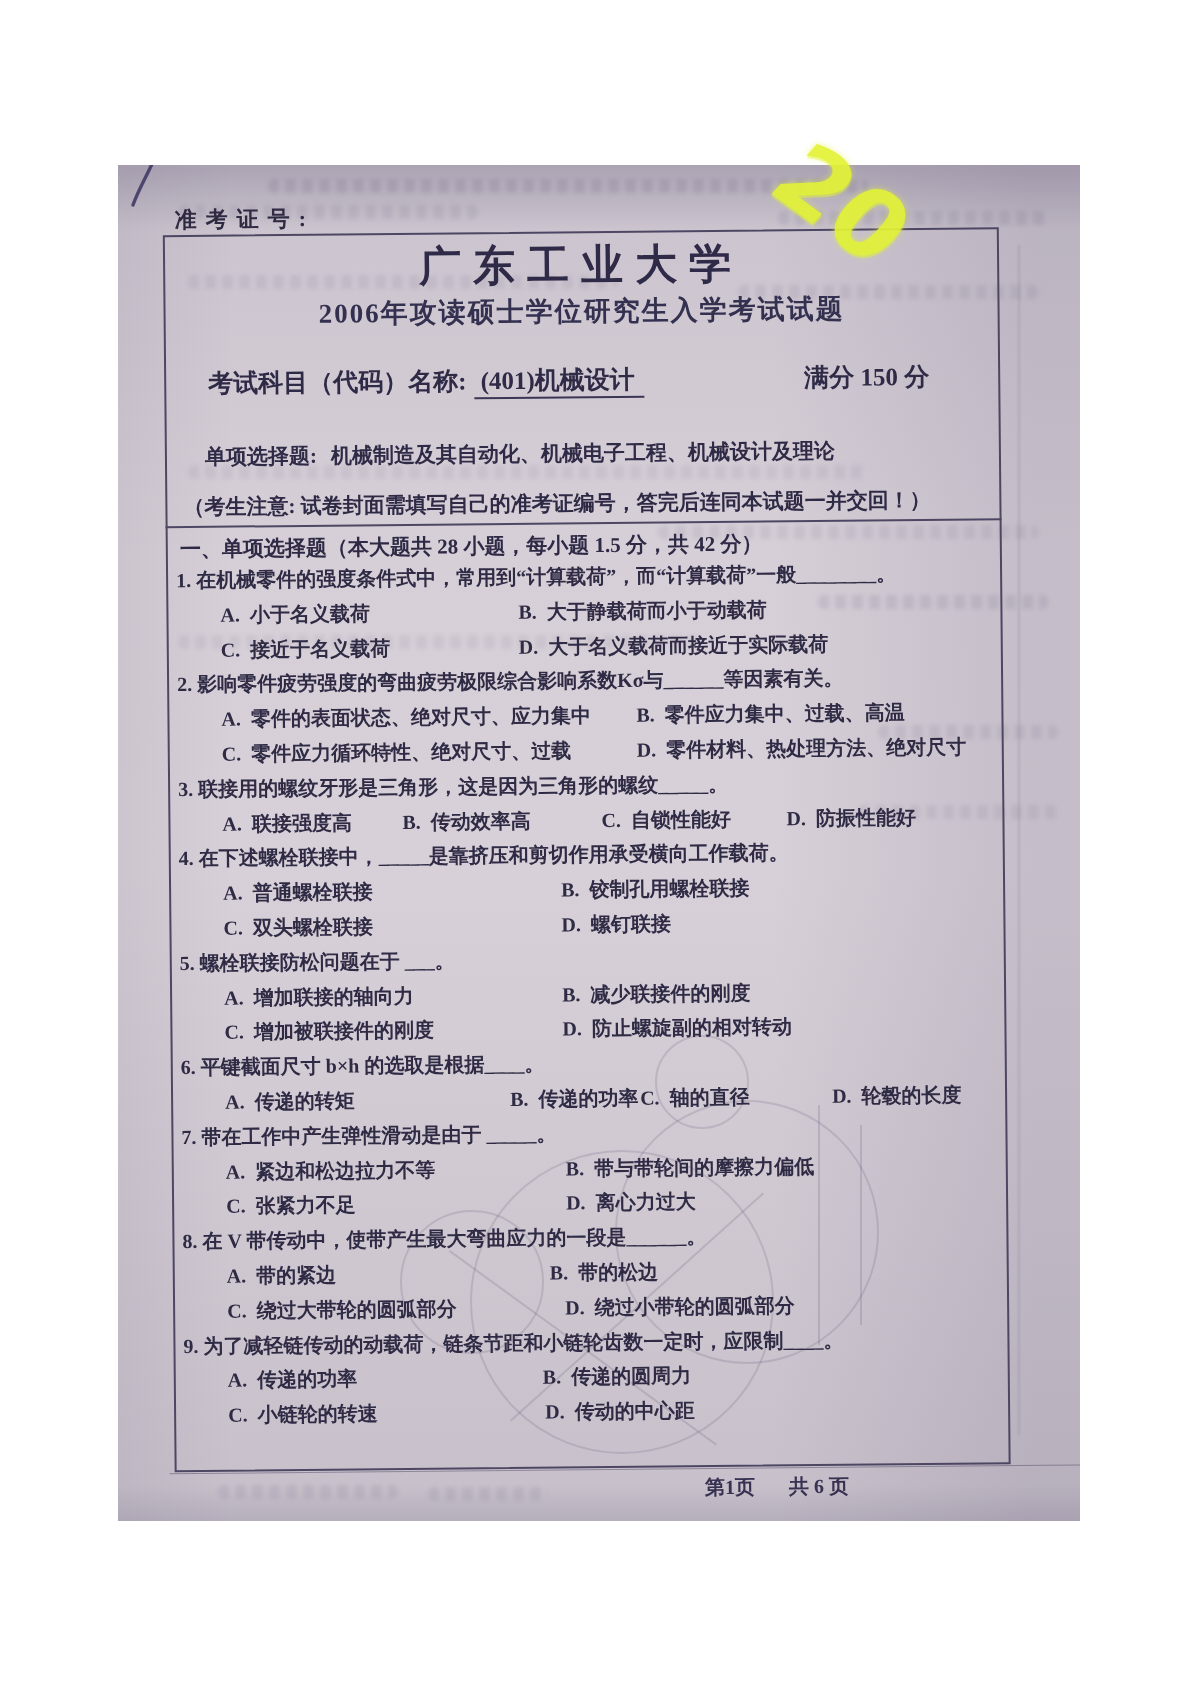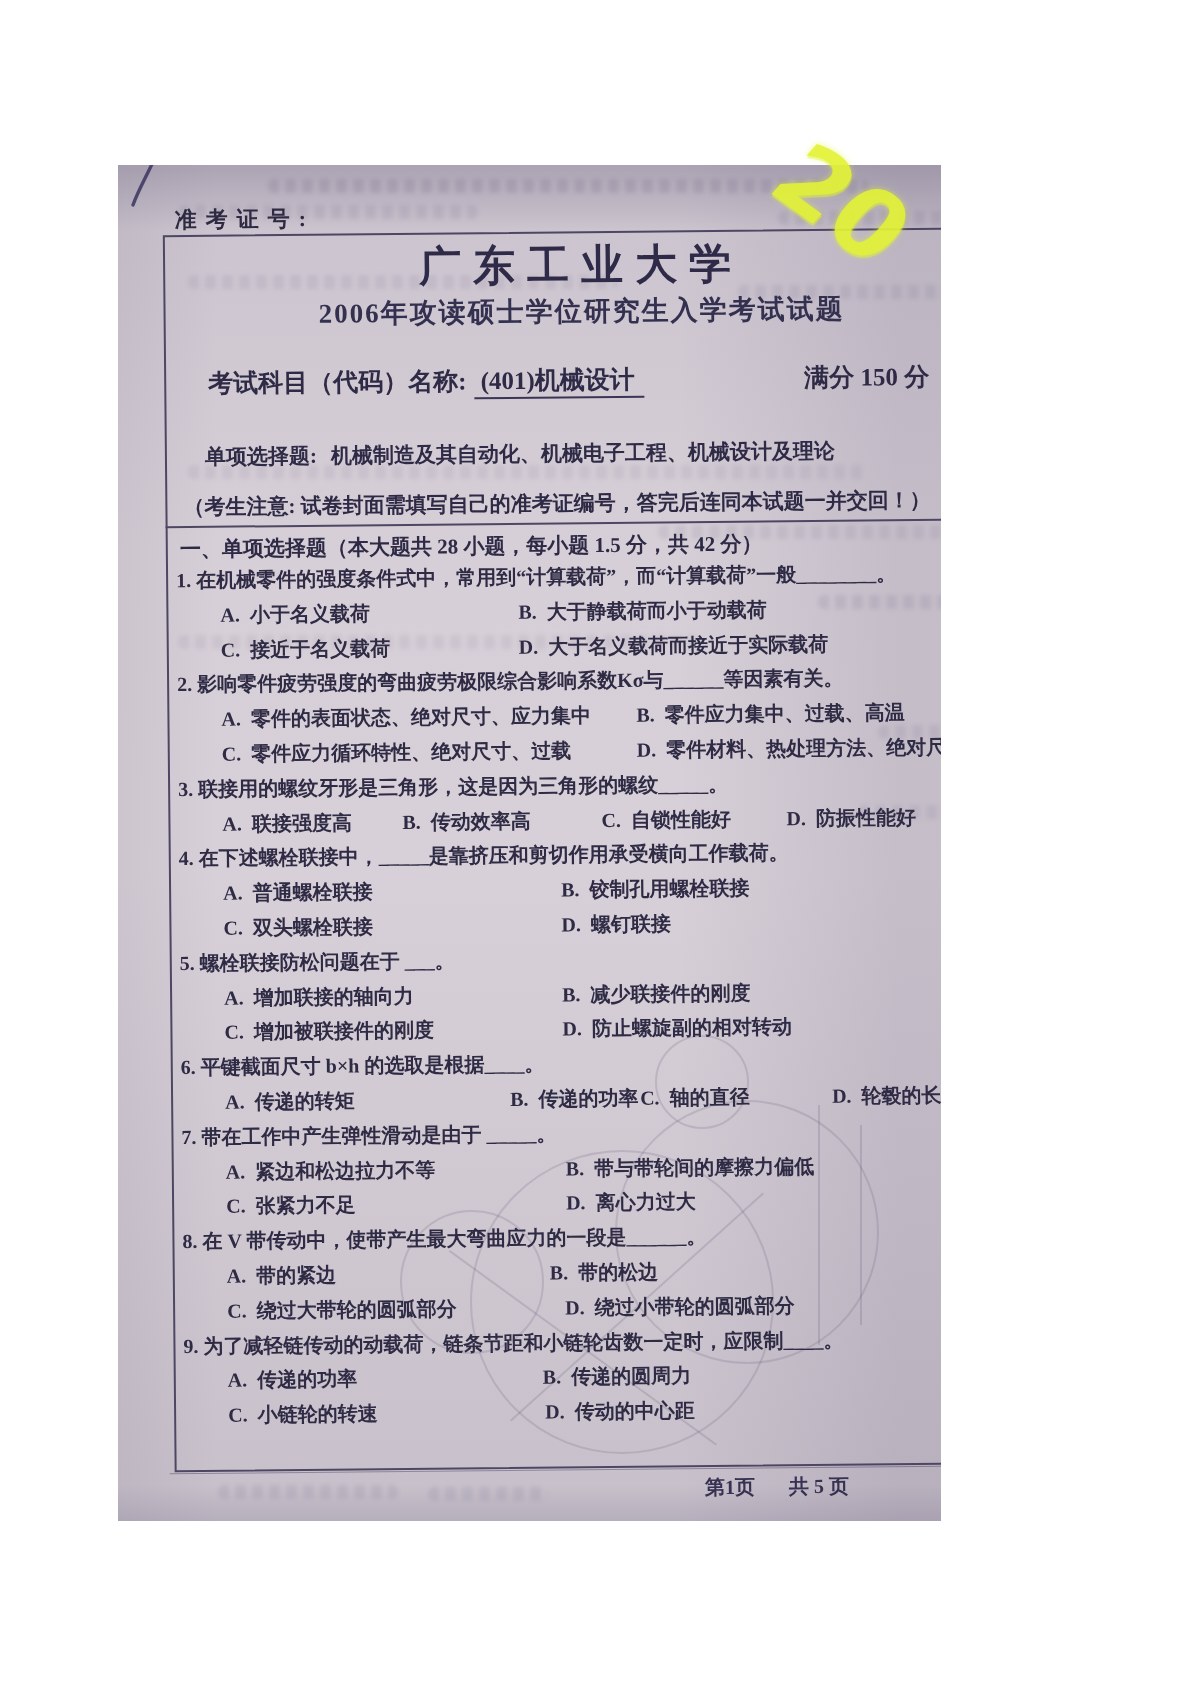--- a/index.html
+++ b/index.html
@@ -3,21 +3,21 @@
 <meta charset="utf-8">
 <style>
   html,body{margin:0;padding:0;}
   body{
     width:1190px;height:1683px;position:relative;background:#ffffff;
     font-family:"Liberation Serif","DejaVu Serif",serif;
     overflow:hidden;
   }
   
   .photo{
-    position:absolute;left:118px;top:165px;width:823px;height:1356px;
+    position:absolute;left:118px;top:165px;width:962px;height:1356px;
     background:
       linear-gradient(90deg, rgba(60,50,80,0.07) 0%, rgba(0,0,0,0) 12%, rgba(0,0,0,0) 68%, rgba(70,58,92,0.12) 95%),
       linear-gradient(180deg,#bfb8c3 0%,#ccc5cf 5%,#d6cfd7 28%,#d7d0d8 52%,#cfc8d1 78%,#c7c0ca 100%);
     overflow:hidden;
   }
   .paper-tilt{position:absolute;inset:0;transform:rotate(-0.55deg);transform-origin:70px 90px;}
   
   .admission{
     position:absolute;left:57px;top:40px;font-size:22px;font-weight:bold;
     letter-spacing:9px;color:#2e2a42;
@@ -207,18 +207,18 @@
           </div>
           <div class="row">
             <span class="opt" style="left: 52px;"><span class="lab">C.</span>小链轮的转速</span>
             <span class="opt" style="left: 369px;"><span class="lab">D.</span>传动的中心距</span>
           </div>
         </div>
     </div>
 
     <div class="footer-line"></div>
     <div class="footer">
-      <span>第1页</span><span>共 5 页</span>
+      <span>第1页</span><span>共 6 页</span>
     </div>
   </div>
 </div>
 
 <div class="hl-mark">20</div>
 
 </body></html>

